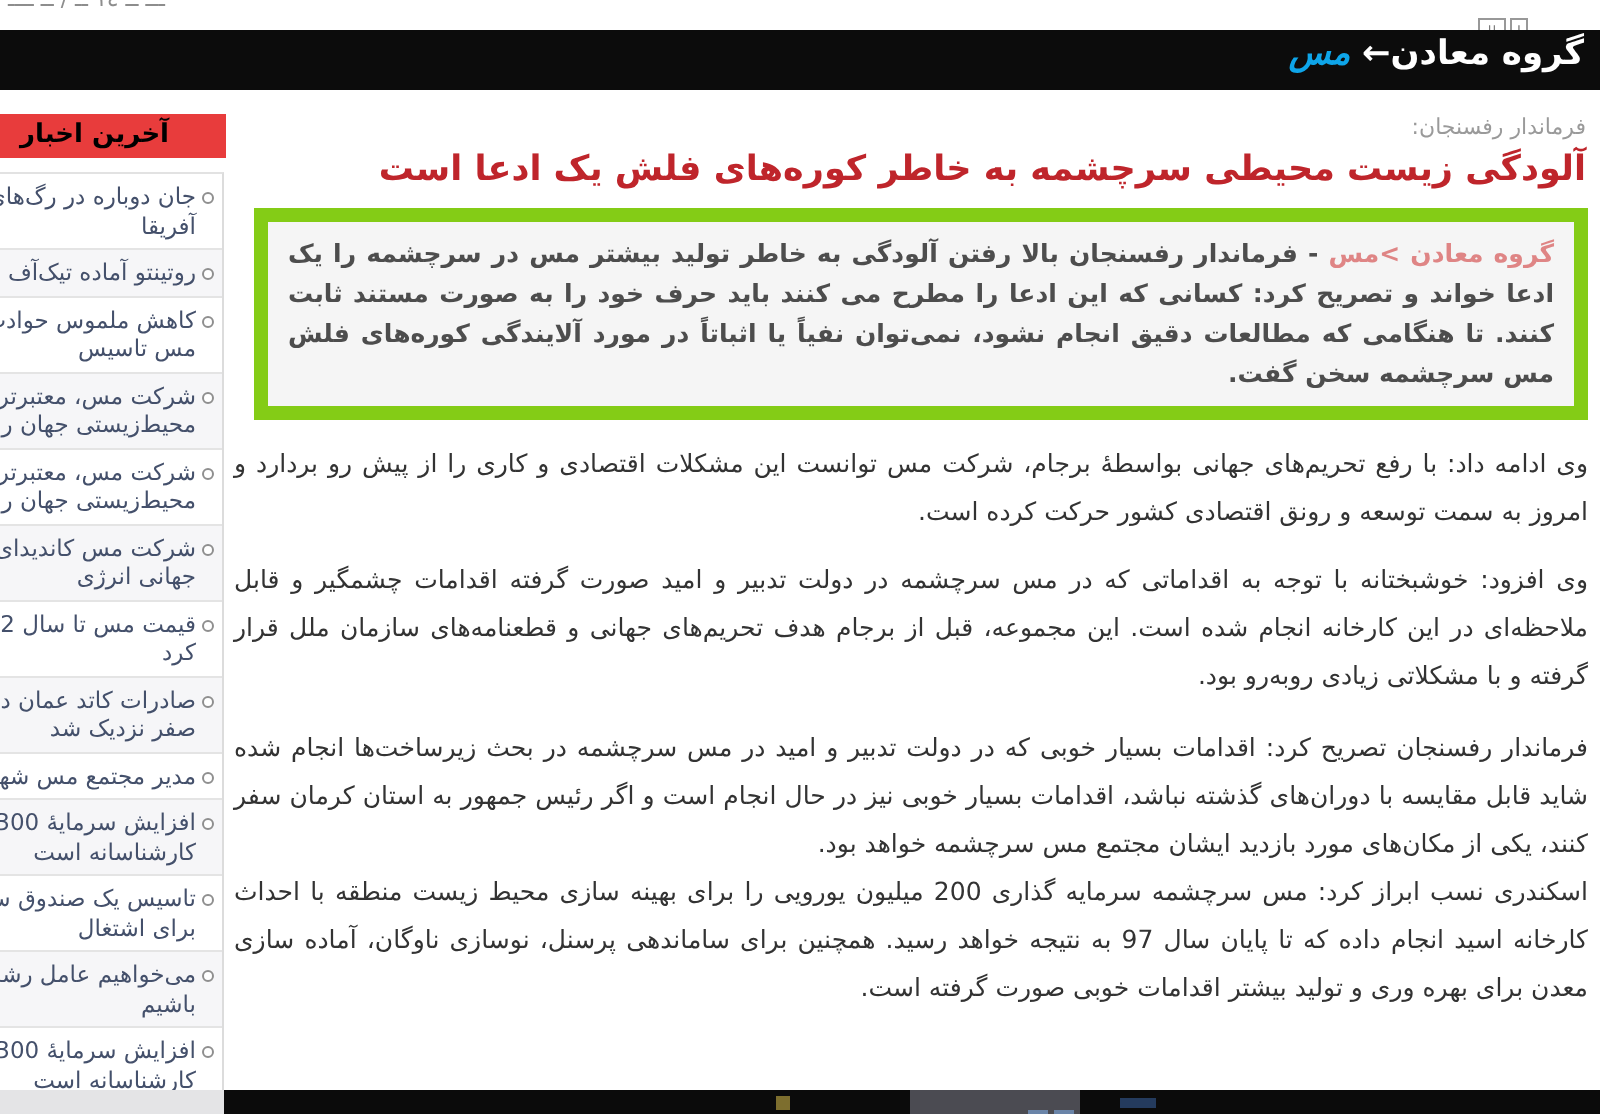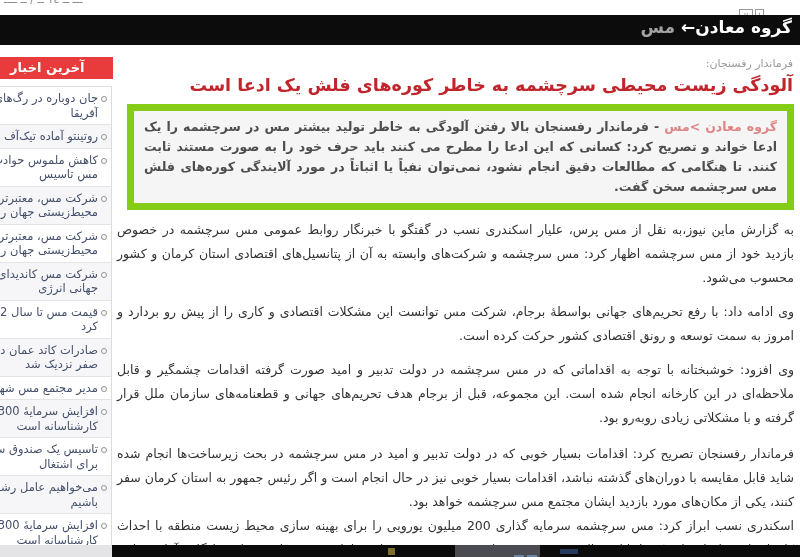--- a/index.html
+++ b/index.html
@@ -11,26 +11,26 @@
 
   
   .widget-box{position:absolute;top:9px;height:12px;border:1px solid #989898;background:#fff;
               font-size:7px;line-height:12px;color:#777;text-align:center;box-sizing:border-box;}
   .wb1{left:739px;width:14px;}
   .wb2{left:755px;width:9px;}
 
   
   .black-bar{position:absolute;top:15px;left:0;width:800px;height:30px;background:#0c0c0c;}
   .black-bar .title{position:absolute;right:8px;top:2px;font-size:17px;font-weight:bold;color:#fff;white-space:nowrap;}
-  .black-bar .title .red{color:#a3a3a3;}
+  .black-bar .title .red{color:#0ea5e9;font-style:italic;}
 
   
   .side-header{position:absolute;top:57px;left:0;width:113px;height:22px;background:#e83c3c;}
   .side-header span{display:block;text-align:left;padding-left:10px;direction:rtl;
-                    font-size:13px;font-weight:bold;color:#ffffff;line-height:22px;white-space:nowrap;}
+                    font-size:13px;font-weight:bold;color:#000000;line-height:22px;white-space:nowrap;}
   .side-list{position:absolute;top:86px;left:0;width:112px;height:459px;overflow:hidden;
              background:#fff;border-right:1px solid #dcdcdc;border-top:1px solid #e2e2e2;box-sizing:border-box;}
   .s-item{position:relative;padding:4px 13px 4px 2px;border-bottom:1px solid #e4e4e4;
           font-size:11.5px;line-height:14.5px;color:#44506b;cursor:pointer;}
   .s-item.alt{background:#f6f6f8;}
   .s-item .ln{white-space:nowrap;text-align:right;overflow:visible;}
   .s-item .blt{position:absolute;right:4px;top:9px;width:4px;height:4px;border:1px solid #8f8f8f;
                border-radius:50%;background:#fff;}
   .side-foot{position:absolute;top:545px;left:0;width:112px;height:12px;background:#e4e4e6;}
 
@@ -133,21 +133,20 @@
         <div class="ln">کارشناسانه است</div>
       </div>
     </div>
   <div class="side-foot"></div>
 
   <div class="content">
     <div class="kicker">فرماندار رفسنجان:</div>
     <div class="headline">آلودگی زیست محیطی سرچشمه به خاطر کوره‌های فلش یک ادعا است</div>
     <div class="leadbox"><span class="lead-link">گروه معادن &gt;مس</span><span> - فرماندار رفسنجان بالا رفتن آلودگی به خاطر تولید بیشتر مس در سرچشمه را یک ادعا خواند و تصریح کرد: کسانی که این ادعا را مطرح می کنند باید حرف خود را به صورت مستند ثابت کنند. تا هنگامی که مطالعات دقیق انجام نشود، نمی‌توان نفیاً یا اثباتاً در مورد آلایندگی کوره‌های فلش مس سرچشمه سخن گفت.</span></div>
     <div class="body-text">
-        <p style="margin-top: 8px;">به گزارش ماین نیوز،به نقل از مس پرس، علیار اسکندری نسب در گفتگو با خبرنگار روابط عمومی مس سرچشمه در خصوص بازدید خود از مس سرچشمه اظهار کرد: مس سرچشمه و شرکت‌های وابسته به آن از پتانسیل‌های اقتصادی استان کرمان و کشور محسوب می‌شود.</p>
         <p style="margin-top: 10px;">وی ادامه داد: با رفع تحریم‌های جهانی بواسطهٔ برجام، شرکت مس توانست این مشکلات اقتصادی و کاری را از پیش رو بردارد و امروز به سمت توسعه و رونق اقتصادی کشور حرکت کرده است.</p>
         <p style="margin-top: 10px;">وی افزود: خوشبختانه با توجه به اقداماتی که در مس سرچشمه در دولت تدبیر و امید صورت گرفته اقدامات چشمگیر و قابل ملاحظه‌ای در این کارخانه انجام شده است. این مجموعه، قبل از برجام هدف تحریم‌های جهانی و قطعنامه‌های سازمان ملل قرار گرفته و با مشکلاتی زیادی روبه‌رو بود.</p>
         <p style="margin-top: 12px;">فرماندار رفسنجان تصریح کرد: اقدامات بسیار خوبی که در دولت تدبیر و امید در مس سرچشمه در بحث زیرساخت‌ها انجام شده شاید قابل مقایسه با دوران‌های گذشته نباشد، اقدامات بسیار خوبی نیز در حال انجام است و اگر رئیس جمهور به استان کرمان سفر کنند، یکی از مکان‌های مورد بازدید ایشان مجتمع مس سرچشمه خواهد بود.</p>
         <p style="margin-top: 0px;">اسکندری نسب ابراز کرد: مس سرچشمه سرمایه گذاری 200 میلیون یورویی را برای بهینه سازی محیط زیست منطقه با احداث کارخانه اسید انجام داده که تا پایان سال 97 به نتیجه خواهد رسید. همچنین برای ساماندهی پرسنل، نوسازی ناوگان، آماده سازی معدن برای بهره وری و تولید بیشتر اقدامات خوبی صورت گرفته است.</p>
       </div>
   </div>
 
   <div class="bottom-bar">
     <div class="dot-olive"></div>
     <div class="seg"><span class="mark"></span><span class="mark"></span></div>

